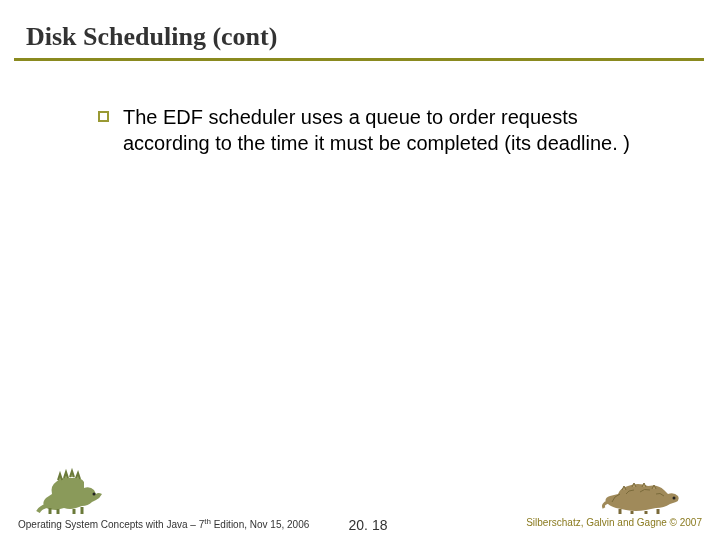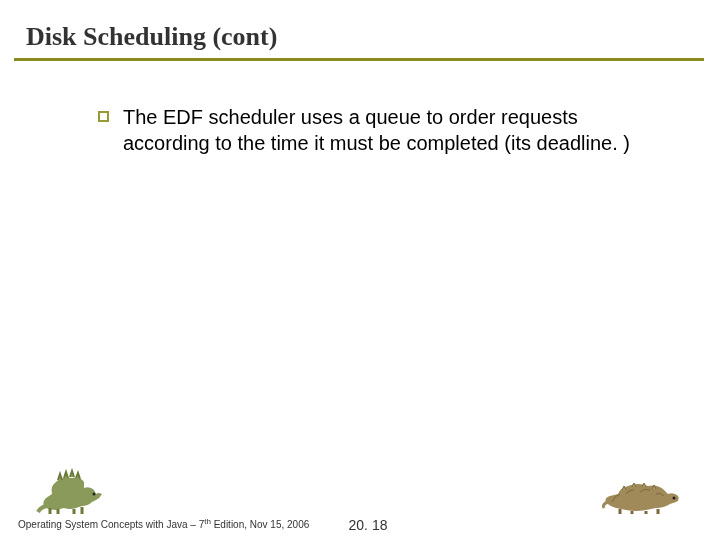--- a/index.html
+++ b/index.html
@@ -109,13 +109,14 @@
     <path d="M6 30 Q0 32 2 36" stroke="#a08a5a" stroke-width="3" fill="none"></path>
     <path d="M20 18 L22 14 L24 18 M30 15 L32 11 L34 15 M40 15 L42 11 L44 15 M50 17 L52 13 L54 17" fill="#b09a6a" stroke="#7a6a3a" stroke-width="1"></path>
   </svg>
 </div>
 
 <div class="footer">
   <div class="footer-left">
     <span>Operating System Concepts with Java – 7</span><sup>th</sup><span> Edition, Nov 15, 2006</span>
   </div>
   <div class="footer-center">20. 18</div>
+  <div class="footer-right">Silberschatz, Galvin and Gagne © 2007</div>
 </div>
 
 </body></html>

